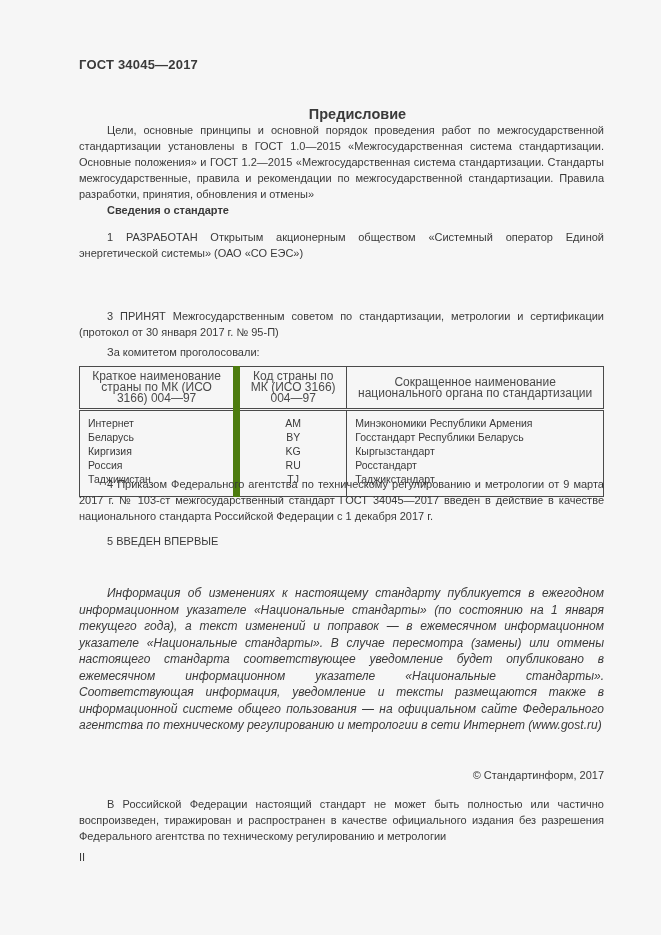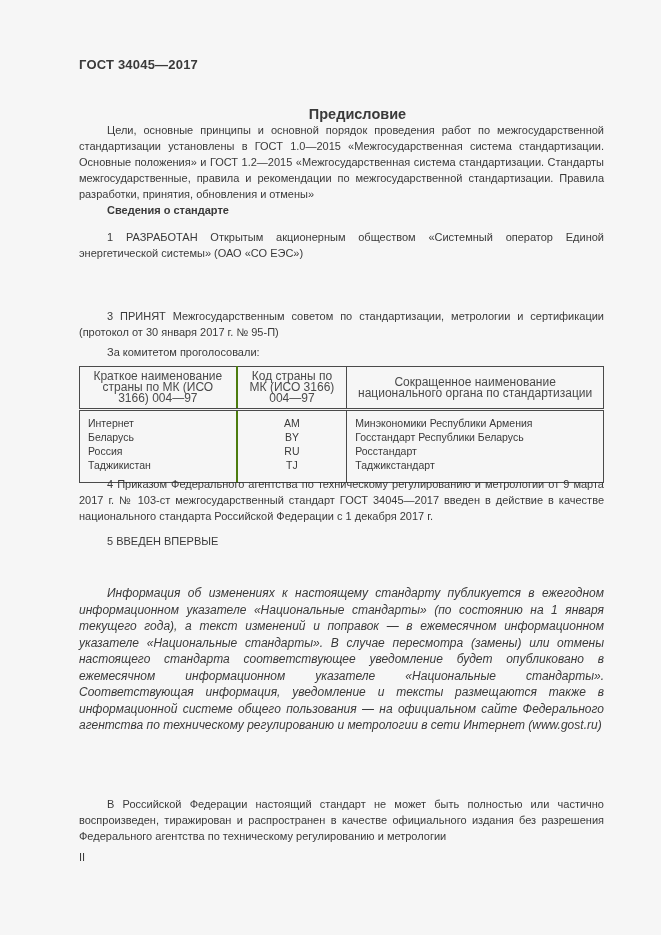--- a/index.html
+++ b/index.html
@@ -83,21 +83,21 @@
     border-bottom: 3px double #4a4a4a;
     font-weight: normal;
     font-size: 12px;
     line-height: 11px;
     padding: 4px 6px;
     text-align: center;
     vertical-align: middle;
     color: #4a4a4a;
   }
   .vote-table th.mid, .vote-table td.mid {
-    border-left: 2px solid #4d7c0f;
+    border-left: 7px solid #4d7c0f;
     border-right: 1px solid #4a4a4a;
   }
   .vote-table td {
     font-size: 10.5px;
     line-height: 14px;
     padding: 0 8px;
     text-align: left;
     vertical-align: top;
   }
   .vote-table td.mid { text-align: center; }
@@ -158,36 +158,42 @@
           <td>Интернет</td>
           <td class="mid">AM</td>
           <td>Минэкономики Республики Армения</td>
         </tr>
         <tr>
           <td>Беларусь</td>
           <td class="mid">BY</td>
           <td>Госстандарт Республики Беларусь</td>
         </tr>
         <tr>
+          <td>Киргизия</td>
+          <td class="mid">KG</td>
+          <td>Кыргызстандарт</td>
+        </tr>
+        <tr>
           <td>Россия</td>
           <td class="mid">RU</td>
           <td>Росстандарт</td>
         </tr>
         <tr>
           <td>Таджикистан</td>
           <td class="mid">TJ</td>
           <td>Таджикстандарт</td>
         </tr>
       </tbody>
     </table>
 
     <p class="para item-4">4 Приказом Федерального агентства по техническому регулированию и метрологии от 9 марта 2017 г. № 103-ст межгосударственный стандарт ГОСТ 34045—2017 введен в действие в качестве национального стандарта Российской Федерации с 1 декабря 2017 г.</p>
     <p class="para item-5">5 ВВЕДЕН ВПЕРВЫЕ</p>
 
     <p class="para amendments">Информация об изменениях к настоящему стандарту публикуется в ежегодном информационном указателе «Национальные стандарты» (по состоянию на 1 января текущего года), а текст изменений и поправок — в ежемесячном информационном указателе «Национальные стандарты». В случае пересмотра (замены) или отмены настоящего стандарта соответствующее уведомление будет опубликовано в ежемесячном информационном указателе «Национальные стандарты». Соответствующая информация, уведомление и тексты размещаются также в информационной системе общего пользования — на официальном сайте Федерального агентства по техническому регулированию и метрологии в сети Интернет (www.gost.ru)</p>
 
+    <p class="copyright">© Стандартинформ, 2017</p>
 
     <p class="para reproduction">В Российской Федерации настоящий стандарт не может быть полностью или частично воспроизведен, тиражирован и распространен в качестве официального издания без разрешения Федерального агентства по техническому регулированию и метрологии</p>
 
     <div class="page-number">II</div>
 
   </div>
 </div>
 
 </body></html>

